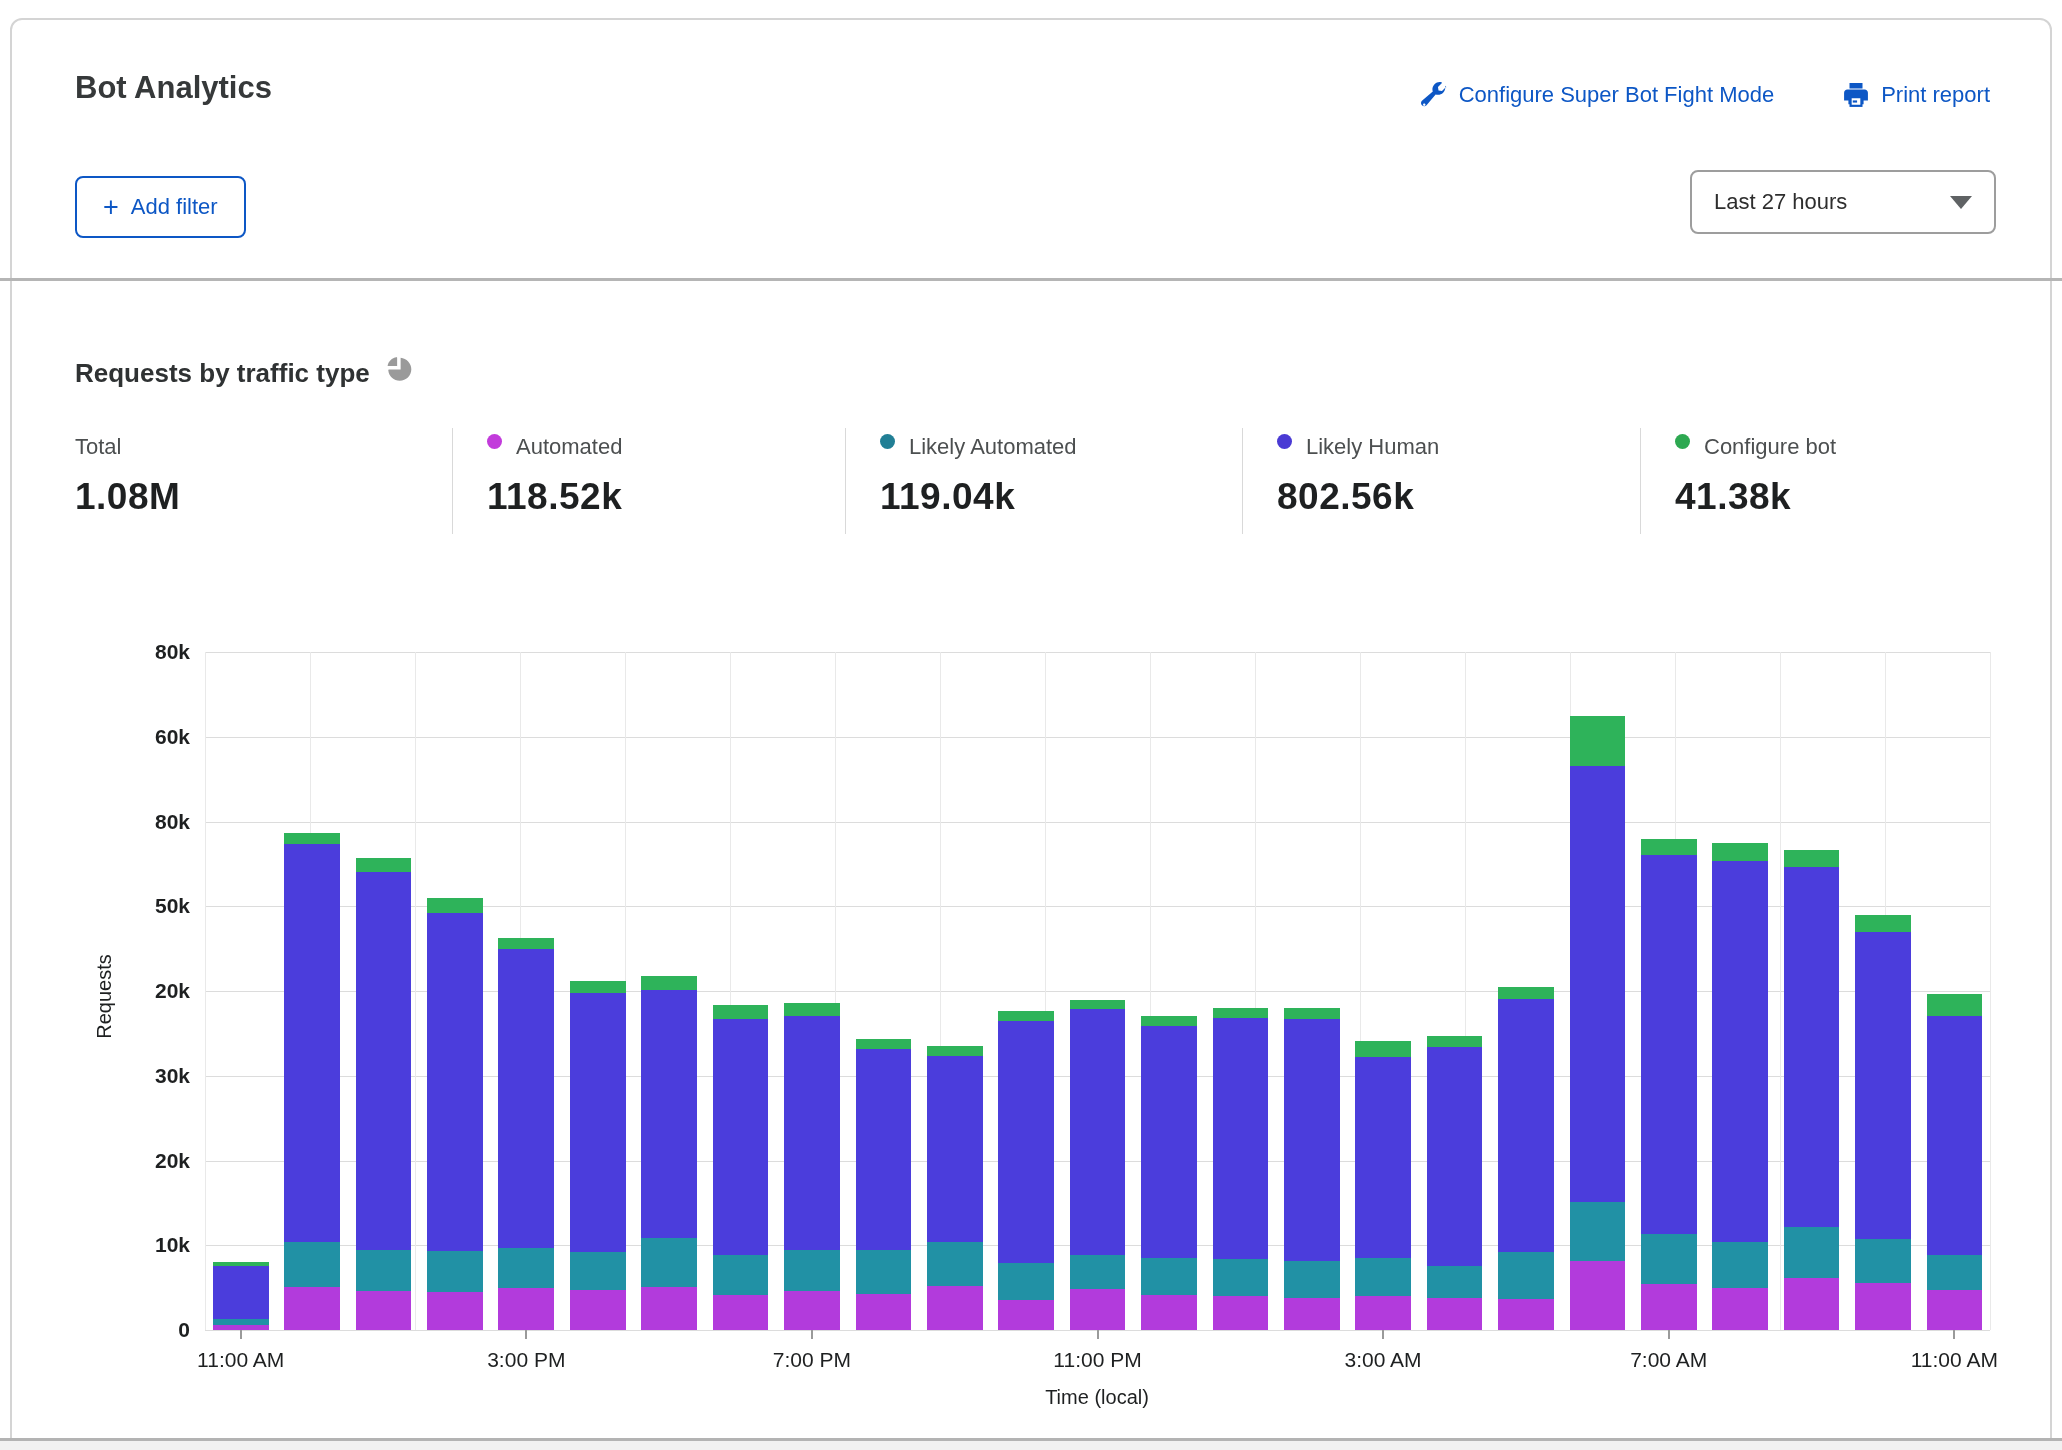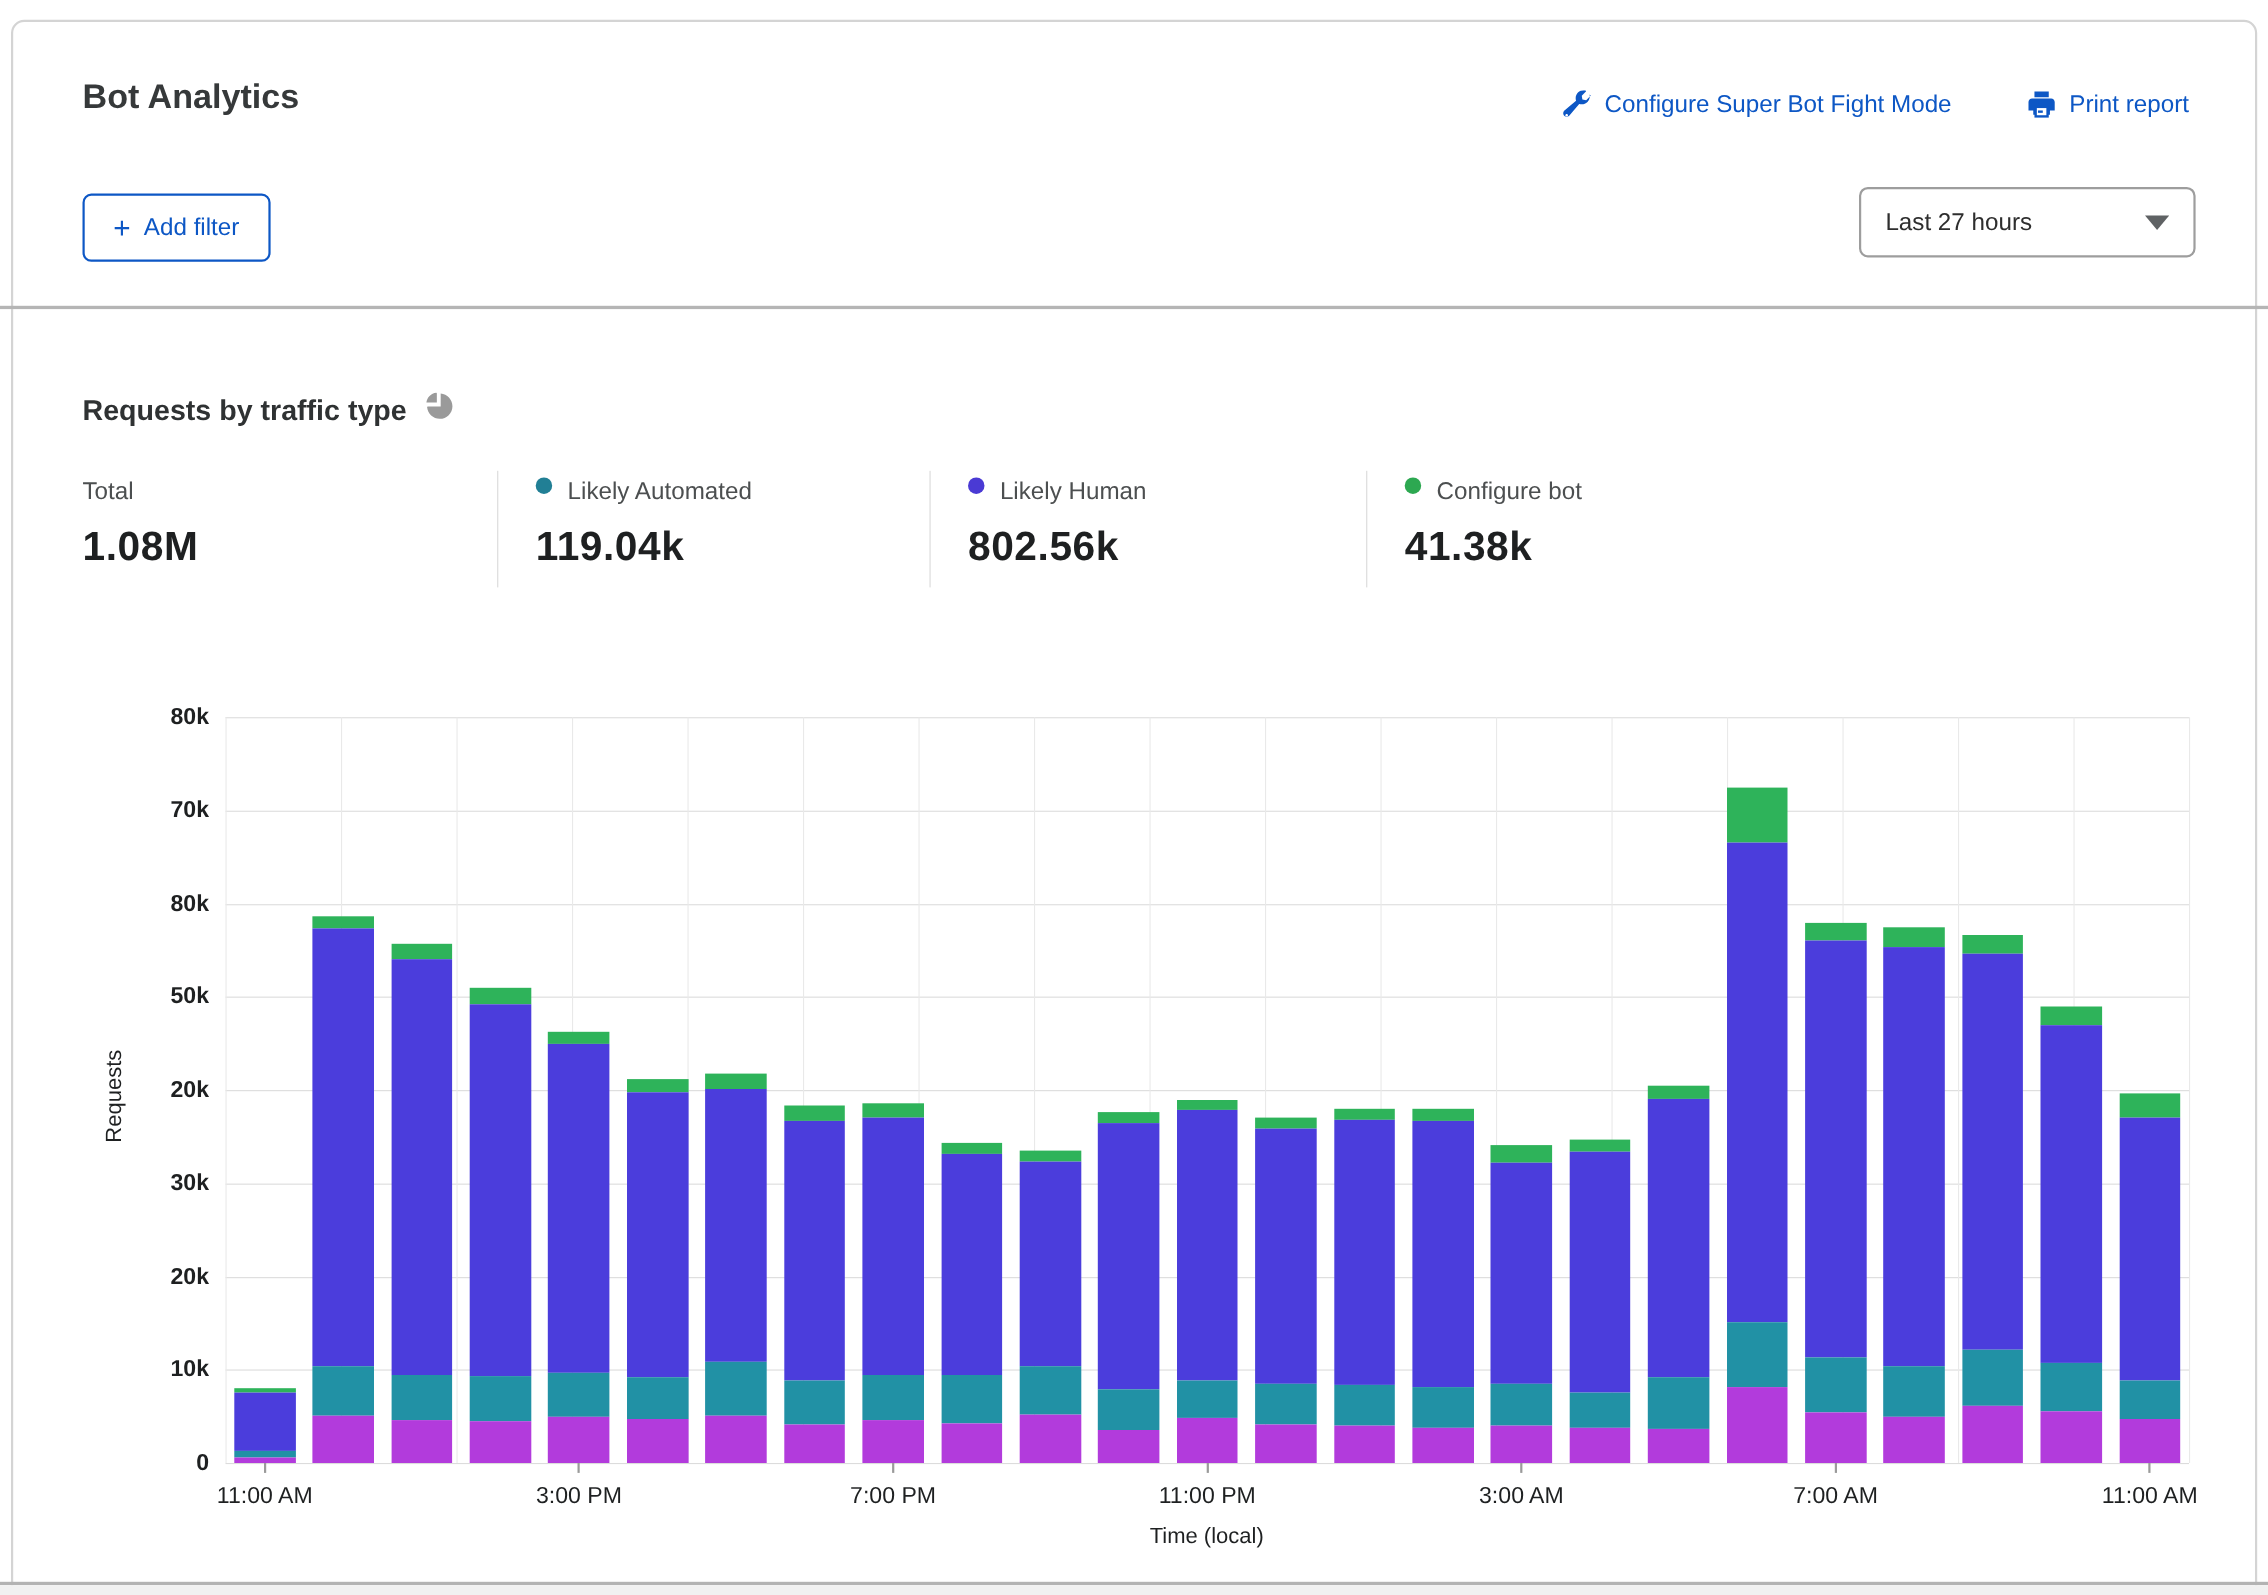--- a/index.html
+++ b/index.html
@@ -100,20 +100,27 @@
 
   <div class="stats">
       <div class="stat">
         <div class="stat-label">
           <span>Total</span>
         </div>
         <div class="stat-value">1.08M</div>
       </div>
       <div class="stat bordered">
         <div class="stat-label">
+          <span class="dot" style="background: rgb(194, 59, 219);"></span>
+          <span>Automated</span>
+        </div>
+        <div class="stat-value">118.52k</div>
+      </div>
+      <div class="stat bordered">
+        <div class="stat-label">
           <span class="dot" style="background: rgb(33, 127, 149);"></span>
           <span>Likely Automated</span>
         </div>
         <div class="stat-value">119.04k</div>
       </div>
       <div class="stat bordered">
         <div class="stat-label">
           <span class="dot" style="background: rgb(74, 58, 212);"></span>
           <span>Likely Human</span>
         </div>
@@ -125,21 +132,21 @@
           <span>Configure bot</span>
         </div>
         <div class="stat-value">41.38k</div>
       </div>
     </div>
 
   <div class="requests-label">Requests</div>
 
   <div id="yticks">
       <div class="ytick" style="left: 110px; top: 640px;">80k</div>
-      <div class="ytick" style="left: 110px; top: 724.75px;">70k</div>
+      <div class="ytick" style="left: 110px; top: 724.75px;">60k</div>
       <div class="ytick" style="left: 110px; top: 809.5px;">80k</div>
       <div class="ytick" style="left: 110px; top: 894.25px;">50k</div>
       <div class="ytick" style="left: 110px; top: 979px;">20k</div>
       <div class="ytick" style="left: 110px; top: 1063.75px;">30k</div>
       <div class="ytick" style="left: 110px; top: 1148.5px;">20k</div>
       <div class="ytick" style="left: 110px; top: 1233.25px;">10k</div>
       <div class="ytick" style="left: 110px; top: 1318px;">0</div>
     </div>
 
   <div class="plot" id="plot">

